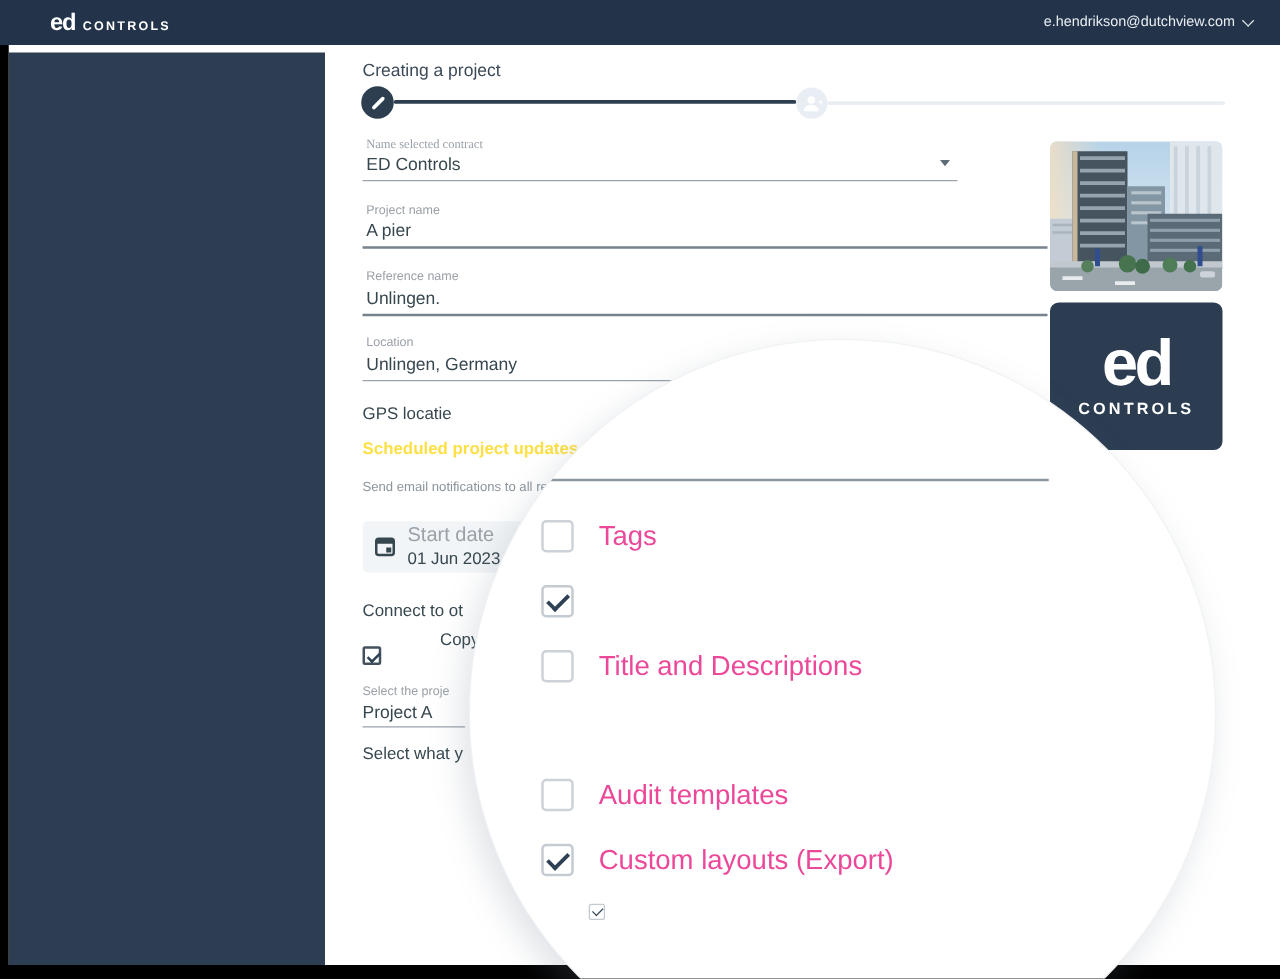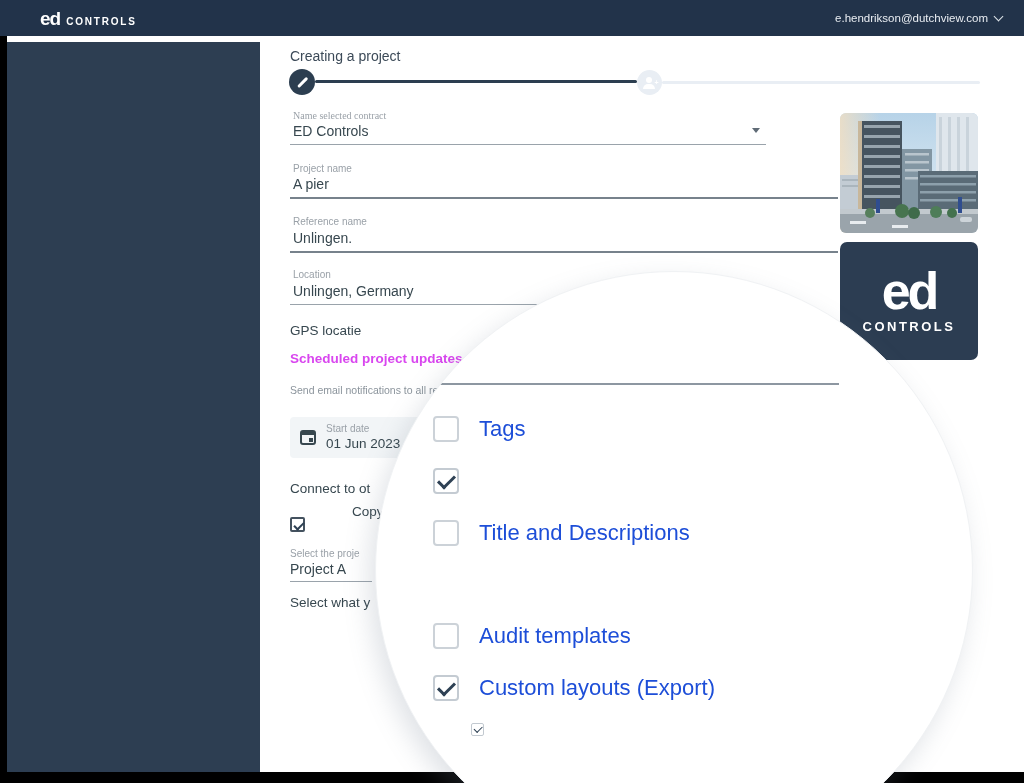--- a/index.html
+++ b/index.html
@@ -24,21 +24,21 @@
   .abs{position:absolute;z-index:2;}
   .page-title{font-size:14px;color:#3c4a58;}
   .flabel{font-size:10px;color:#9aa1a8;}
   .fvalue{font-size:14px;color:#37474f;}
   .uline{position:absolute;z-index:2;background:#9aa3ab;height:1px;}
   .uline.strong{height:2px;background:#77828c;}
   .caret{width:0;height:0;border-left:4.5px solid transparent;border-right:4.5px solid transparent;
          border-top:5px solid #5f6b76;}
   .caret.light{border-top-color:#a8b0b7;}
   .stext{font-size:13.5px;color:#37474f;}
-  .stext.semib{font-weight:700;color:#d946ef;}
+  .stext.semib{font-weight:700;color:#fde047;}
   .note{font-size:10.5px;color:#8b949c;}
 
   
   .step-circle{width:26px;height:26px;border-radius:50%;background:#2c3e50;display:flex;align-items:center;justify-content:center;}
   .step-circle.inactive{background:#e9eef4;width:25px;height:25px;}
   .pencil{width:13px;height:2.5px;background:#fff;border-radius:2px;transform:rotate(-45deg);}
   .step-line{height:3px;border-radius:2px;background:#2c3e50;}
   .step-line.inactive{background:#e9eef4;height:2.5px;}
   .person{position:relative;width:14px;height:12px;}
   .person .head{position:absolute;left:3px;top:0;width:6px;height:6px;border-radius:50%;background:#fff;}
@@ -48,42 +48,42 @@
   
   .toggle{position:absolute;z-index:2;width:30px;height:14px;border-radius:7px;background:#e5e7e9;cursor:pointer;}
   .toggle .knob{position:absolute;left:-3px;top:-3px;width:20px;height:20px;border-radius:50%;background:#fff;
                 box-shadow:0 1px 3px rgba(0,0,0,.3);}
 
   
   .datebox{position:absolute;z-index:2;width:132px;height:41px;background:#f2f5f7;border-radius:4px;
            display:flex;align-items:center;padding:0 10px;gap:10px;cursor:pointer;}
   .cal{position:relative;width:16px;height:15px;border:2px solid #37474f;border-top-width:5px;border-radius:3px;}
   .cal:after{content:"";position:absolute;right:1px;bottom:1px;width:4px;height:4px;background:#37474f;}
-  .datebox .dlab{font-size:10px;color:#9aa1a8;line-height:1.25;}
+  .datebox .dlab{font-size:16px;color:#9aa1a8;line-height:1.25;}
   .datebox .dval{font-size:13.5px;color:#37474f;line-height:1.2;}
 
   
   .cb-s{position:relative;width:15px;height:15px;border:2px solid #44525f;border-radius:2px;background:#fff;}
   .cb-s[data-checked="true"]:after{content:"";position:absolute;left:2px;top:2.5px;width:8px;height:4px;
      border-left:2px solid #2e4154;border-bottom:2px solid #2e4154;transform:rotate(-45deg);}
   .cb-tiny{position:absolute;width:13px;height:13px;border:1.5px solid #c2c9d0;border-radius:2px;background:#fff;}
   .cb-tiny[data-checked="true"]:after{content:"";position:absolute;left:1.5px;top:2px;width:7px;height:3.5px;
      border-left:1.8px solid #2e4154;border-bottom:1.8px solid #2e4154;transform:rotate(-45deg);}
 
   
   .magnifier{position:absolute;left:375px;top:271px;width:598px;height:598px;border-radius:50%;
              background:#fff;z-index:3;overflow:hidden;border:1px solid #f0f2f4;
              box-shadow:-6px 10px 26px rgba(110,125,140,.22);}
   .mag-line{position:absolute;left:62px;top:111px;width:401px;height:2px;background:#8d97a1;}
   .mag-row{position:absolute;left:57px;display:flex;align-items:center;gap:20px;height:28px;}
   .cb-l{position:relative;width:26px;height:26px;border:2px solid #ccd2d8;border-radius:4px;background:#fff;flex:0 0 auto;}
   .cb-l[data-checked="true"]{border-color:#c4cbd2;}
   .cb-l[data-checked="true"]:after{content:"";position:absolute;left:3px;top:4.5px;width:14px;height:7px;
      border-left:3px solid #2e4154;border-bottom:3px solid #2e4154;transform:rotate(-45deg);}
-  .mag-label{font-size:22px;color:#1d4ed8;white-space:nowrap;}
+  .mag-label{font-size:22px;color:#ec4899;white-space:nowrap;}
 
   
   .photo{position:absolute;left:840px;top:113px;width:138px;height:120px;border-radius:6px;overflow:hidden;z-index:2;}
   .logo-card{position:absolute;left:840px;top:242px;width:138px;height:118px;border-radius:7px;background:#2c3d52;
              z-index:2;display:flex;flex-direction:column;align-items:center;justify-content:center;color:#fff;}
   .logo-card .ed{font-size:52px;font-weight:800;letter-spacing:-3px;line-height:.9;}
   .logo-card .ctr{font-size:13px;font-weight:700;letter-spacing:2.5px;margin-top:4px;}
 </style>
 </head>
 <body>

